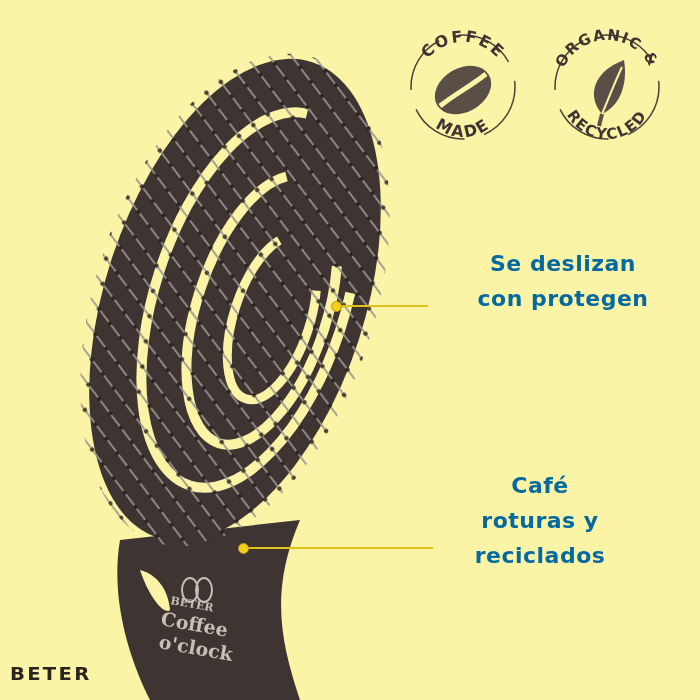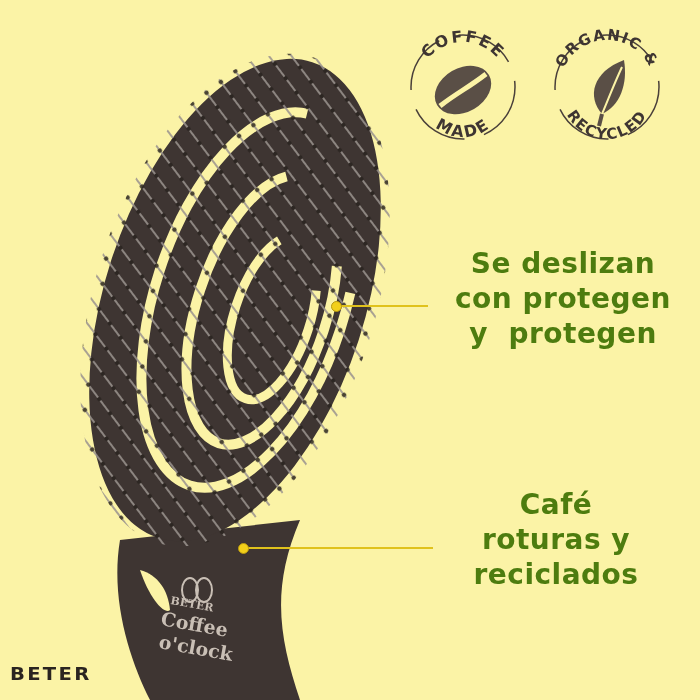--- a/index.html
+++ b/index.html
@@ -3,23 +3,23 @@
 <meta charset="utf-8">
 <style>
   html, body { margin:0; padding:0; }
   body { width:700px; height:700px; overflow:hidden; background:#fbf3a6; font-family:"DejaVu Sans", sans-serif; }
   .stage { position:relative; width:700px; height:700px; background:#fbf3a6; overflow:hidden; }
   .brush { position:absolute; left:0; top:0; width:700px; height:700px; }
   .badge { position:absolute; width:130px; height:130px; }
   .badge svg { width:100%; height:100%; }
   .badge-coffee { left:398px; top:22px; }
   .badge-organic { left:542px; top:22px; }
-  .callout { position:absolute; color:#4d7c0f; font-weight:bold; text-align:center; font-size:28px; line-height:35px; letter-spacing:0.5px; }
+  .callout { position:absolute; color:#0369a1; font-weight:bold; text-align:center; font-size:22px; line-height:35px; letter-spacing:0.5px; }
   .callout-1 { left:428px; top:246px; width:270px; }
-  .callout-2 { left:456px; top:468px; width:200px;margin-top:19px; }
+  .callout-2 { left:440px; top:468px; width:200px; }
   .callout .line { display:block; white-space:pre; }
   .pointer { position:absolute; height:2px; background:#e0c21c; }
   .pointer-1 { left:336px; top:305px; width:92px; }
   .pointer-2 { left:243px; top:547px; width:190px; }
   .dot { position:absolute; width:9px; height:9px; border-radius:50%; background:#f2cf1a; border:1px solid #b99a10; }
   .dot-1 { left:331px; top:301px; }
   .dot-2 { left:238px; top:543px; }
   .brand-logo { position:absolute; left:10px; top:664px; font-family:"DejaVu Sans", sans-serif; font-weight:bold; font-size:17px; letter-spacing:2px; color:#2a2420; transform:scaleX(1.15); transform-origin:left; }
 </style>
 </head>
@@ -100,21 +100,20 @@
   </div>
 
   <div class="pointer pointer-1"></div>
   <div class="dot dot-1"></div>
   <div class="pointer pointer-2"></div>
   <div class="dot dot-2"></div>
 
   <div class="callout callout-1">
     <span class="line">Se deslizan</span>
     <span class="line">con protegen</span>
-    <span class="line">y  protegen</span>
   </div>
   <div class="callout callout-2">
     <span class="line">Café</span>
     <span class="line">roturas y</span>
     <span class="line">reciclados</span>
   </div>
 
   <div class="brand-logo">BETER</div>
 </div>
 

